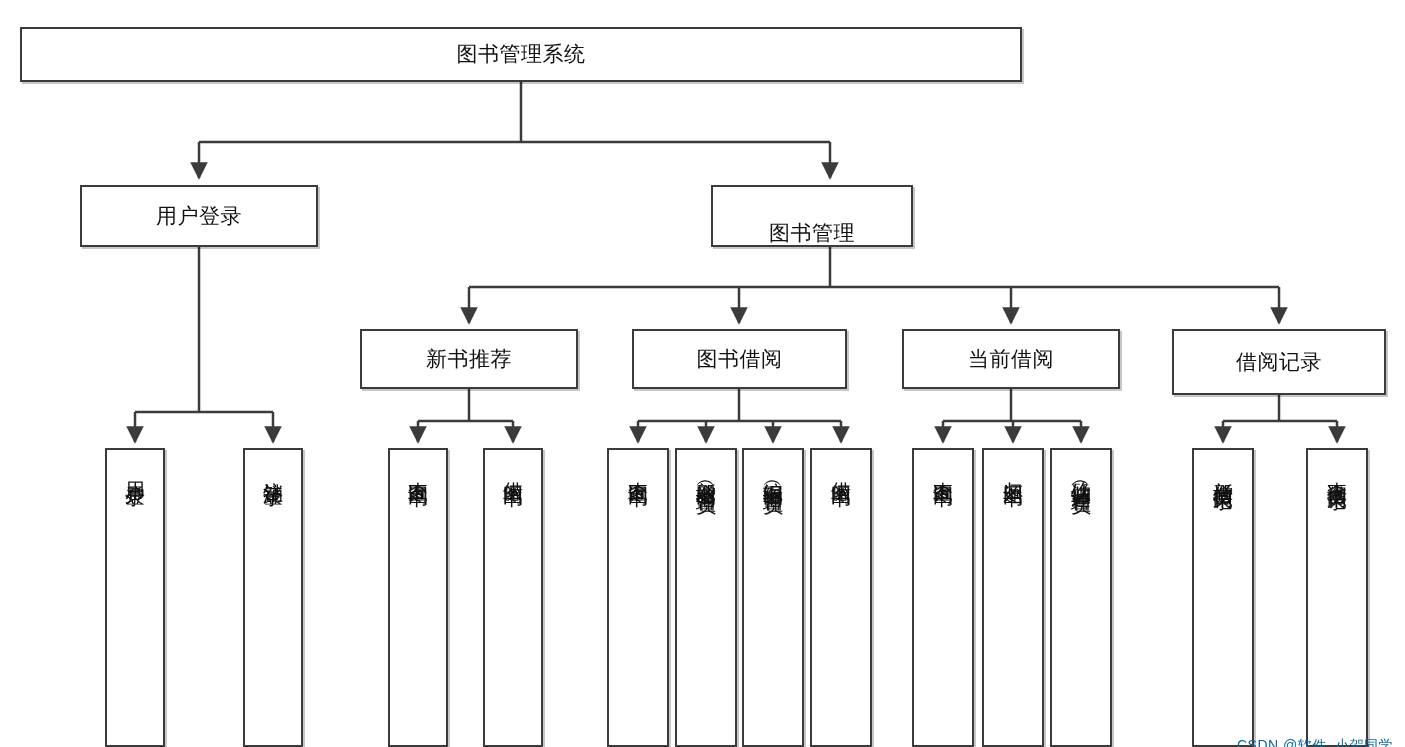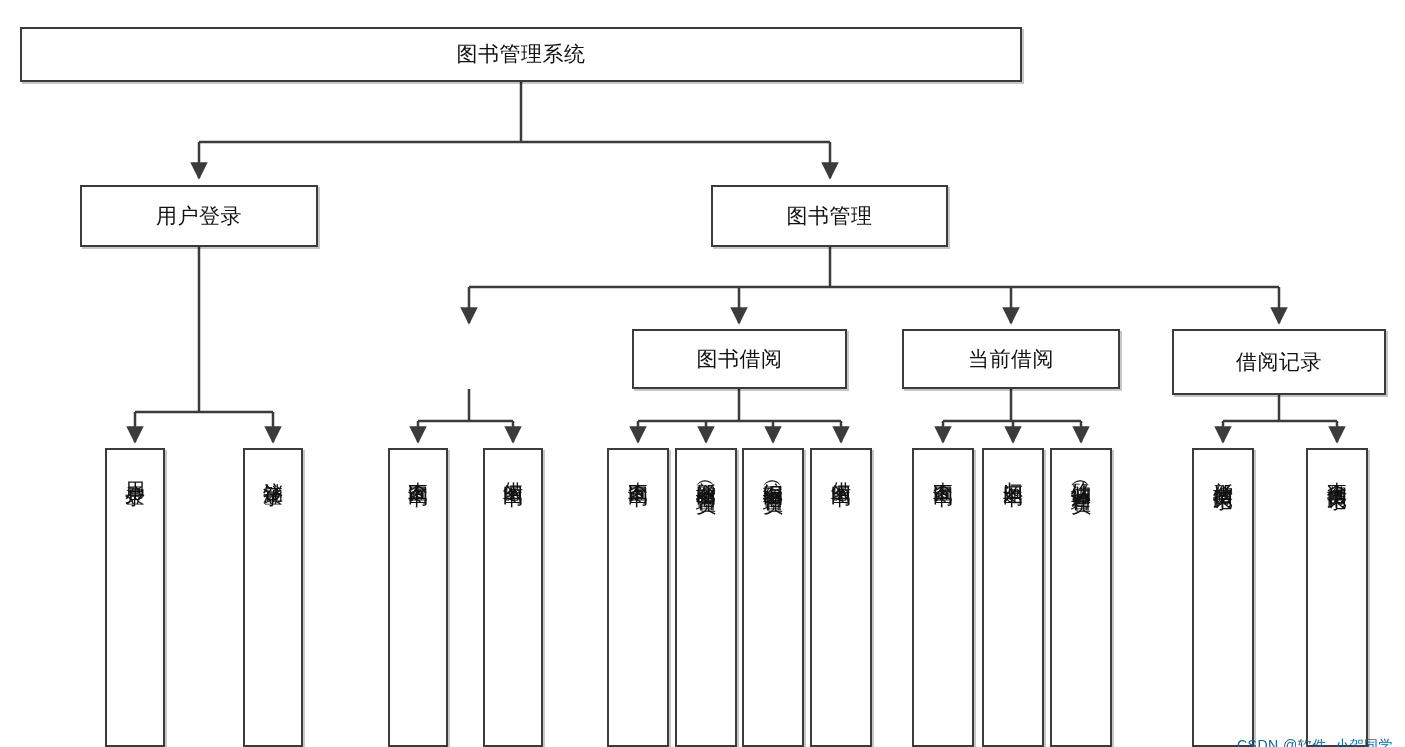--- a/index.html
+++ b/index.html
@@ -139,24 +139,27 @@
     </g>
   </svg>
 
   <div class="node root" style="left:20px; top:13px; width:1002px; height:55px;">
     <span class="label">图书管理系统</span>
   </div>
 
   <div class="node" style="left:80px; top:171px; width:238px; height:62px;">
     <span class="label">用户登录</span>
   </div>
-  <div class="node" style="left:711px; top:171px; width:237px; height:62px;">
+  <div class="node" style="left:711px; top:171px; width:202px; height:62px;align-items:flex-end;">
     <span class="label">图书管理</span>
   </div>
 
+  <div class="node" style="left:360px; top:315px; width:218px; height:60px;">
+    <span class="label">新书推荐</span>
+  </div>
   <div class="node" style="left:632px; top:315px; width:215px; height:60px;justify-content:center;">
     <span class="label">图书借阅</span>
   </div>
   <div class="node" style="left:902px; top:315px; width:218px; height:60px;">
     <span class="label">当前借阅</span>
   </div>
   <div class="node" style="left:1172px; top:315px; width:214px; height:66px;">
     <span class="label">借阅记录</span>
   </div>
 

